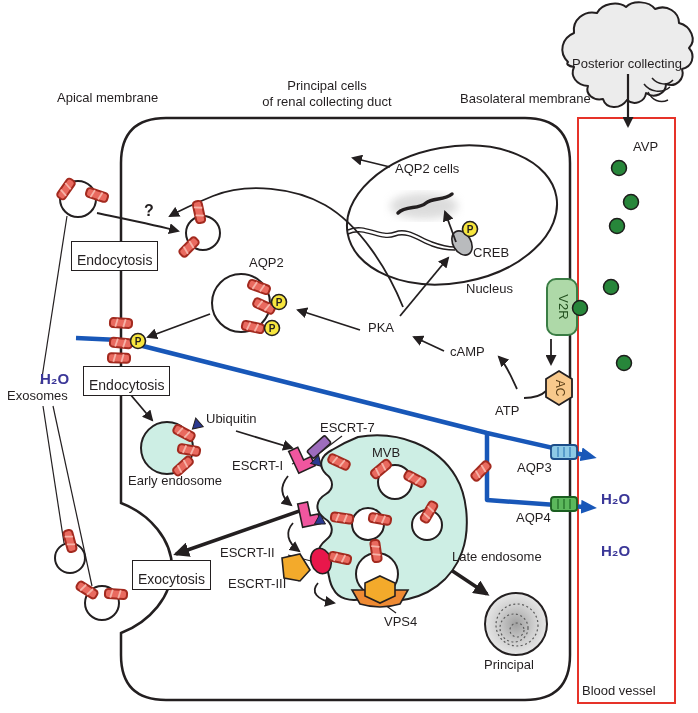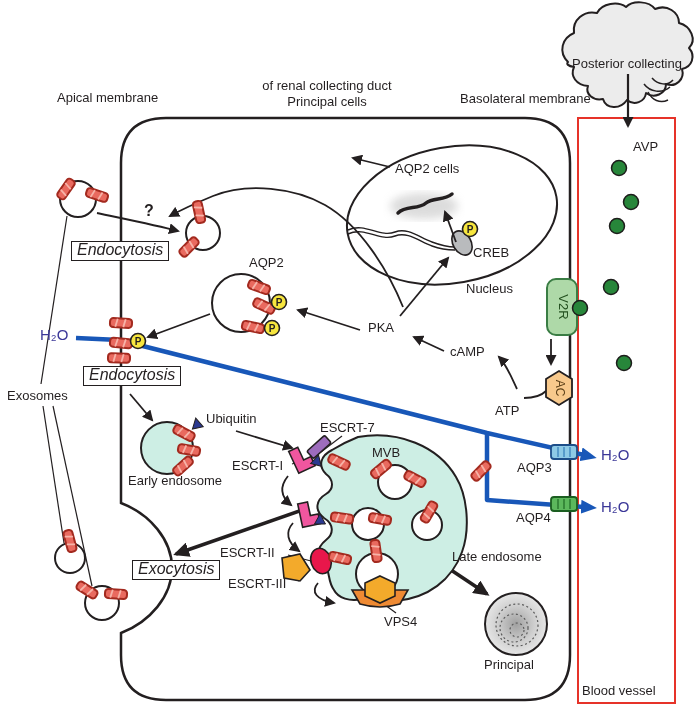--- a/index.html
+++ b/index.html
@@ -1,22 +1,22 @@
 <!DOCTYPE html>
 <html><head>
 <meta charset="utf-8">
 <style>
   html,body{margin:0;padding:0;background:#fff;}
   .stage{position:relative;width:698px;height:713px;background:#fff;overflow:hidden;
          font-family:"Liberation Sans",sans-serif;}
   .stage svg{position:absolute;left:0;top:0;}
   .lbl{position:absolute;font:13px "Liberation Sans",sans-serif;color:#231f20;white-space:nowrap;line-height:16px;}
   .ctr{transform:translateX(-50%);text-align:center;}
-  .box{border:1.5px solid #231f20;background:#fff;padding:0 5px 2px;font-size:16px;font-style:italic;}
-  .h2o{color:#3b3798;font-weight:normal;font-size:15px;}
+  .box{border:1.5px solid #231f20;background:#fff;padding:10px 5px 2px;font-size:14px;}
+  .h2o{color:#3b3798;font-weight:bold;font-size:15px;margin-top:44px;}
   .q{font-size:16px;font-weight:bold;}
 </style>
 </head>
 <body>
 
 <div class="stage">
 
 <svg width="698" height="713" viewBox="0 0 698 713">
   <defs>
     <marker id="mB" markerUnits="userSpaceOnUse" markerWidth="12" markerHeight="11" refX="9" refY="5.5" orient="auto">
@@ -198,22 +198,22 @@
   <g>
     <rect x="551" y="497" width="26" height="14" rx="3" stroke="#1b5e20" stroke-width="1.8" fill="#5cb85c"></rect>
     <line x1="558" y1="499" x2="558" y2="509" stroke="#2e7d32" stroke-width="1.6"></line>
     <line x1="564" y1="499" x2="564" y2="509" stroke="#2e7d32" stroke-width="1.6"></line>
     <line x1="570" y1="499" x2="570" y2="509" stroke="#2e7d32" stroke-width="1.6"></line>
   </g>
 </svg>
 
 <div class="lbl" style="left:57px;top:90px">Apical membrane</div>
 <div class="lbl ctr" style="left:327px;top:78px">
+  <div>Principal cells</div>
   <div>of renal collecting duct</div>
-  <div>Principal cells</div>
 </div>
 <div class="lbl" style="left:460px;top:91px">Basolateral membrane</div>
 <div class="lbl ctr" style="left:627px;top:56px">Posterior collecting</div>
 <div class="lbl" style="left:633px;top:139px">AVP</div>
 <div class="lbl" style="left:582px;top:683px">Blood vessel</div>
 
 <div class="lbl" style="left:395px;top:161px">AQP2 cells</div>
 <div class="lbl" style="left:473px;top:245px">CREB</div>
 <div class="lbl" style="left:466px;top:281px">Nucleus</div>
 <div class="lbl" style="left:249px;top:255px">AQP2</div>

